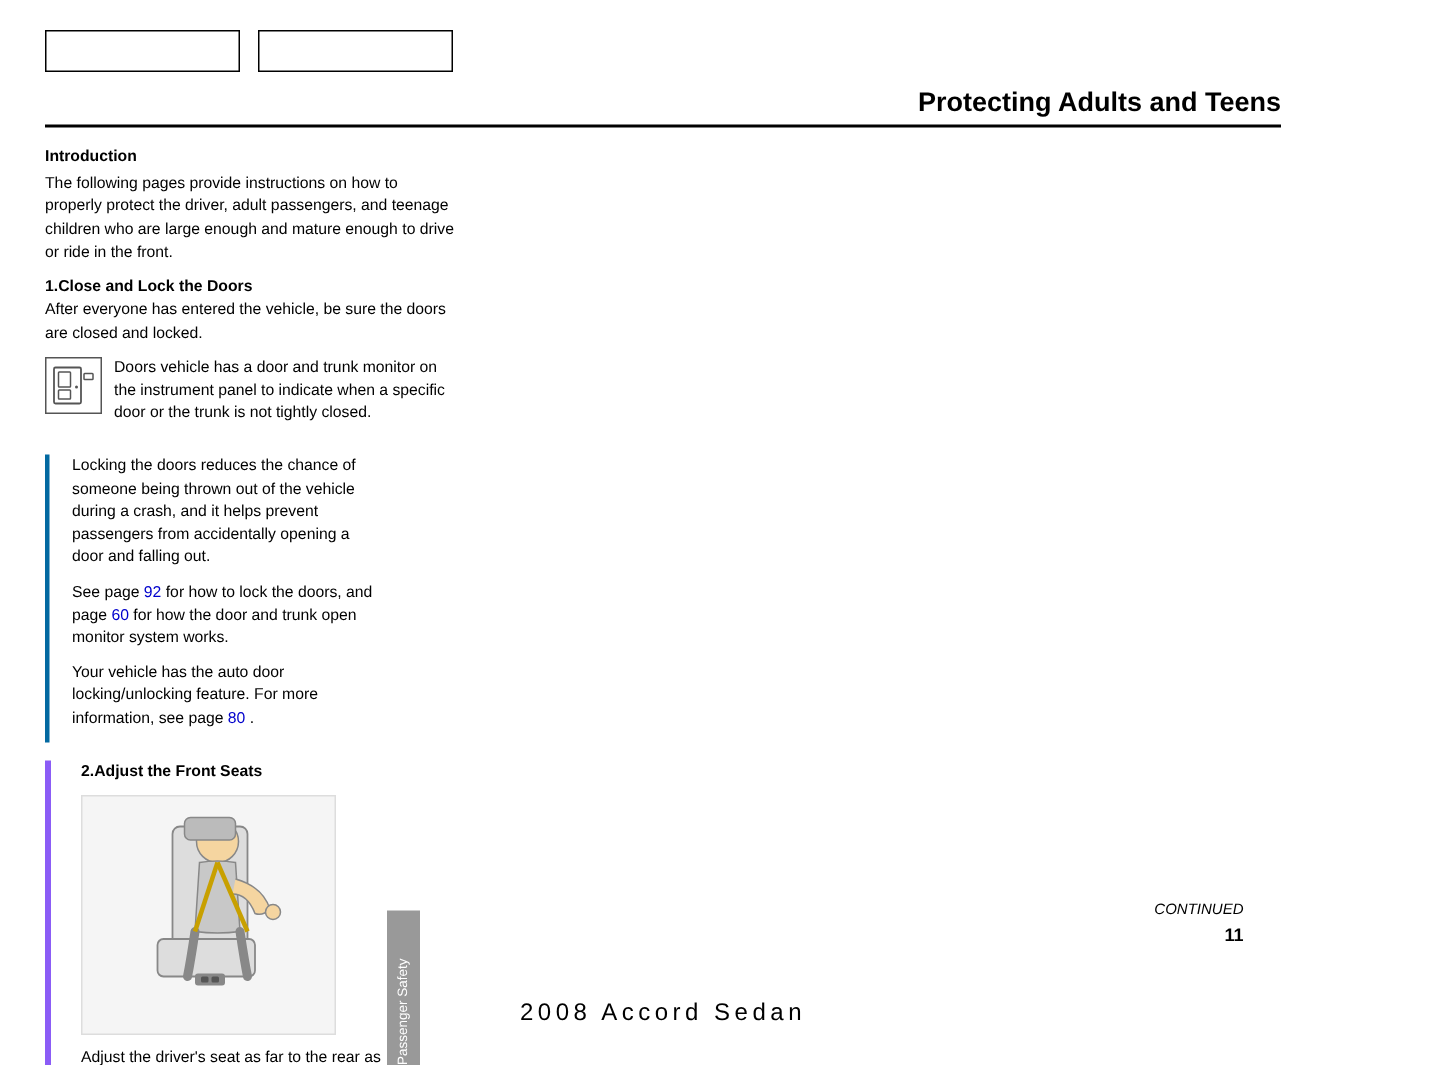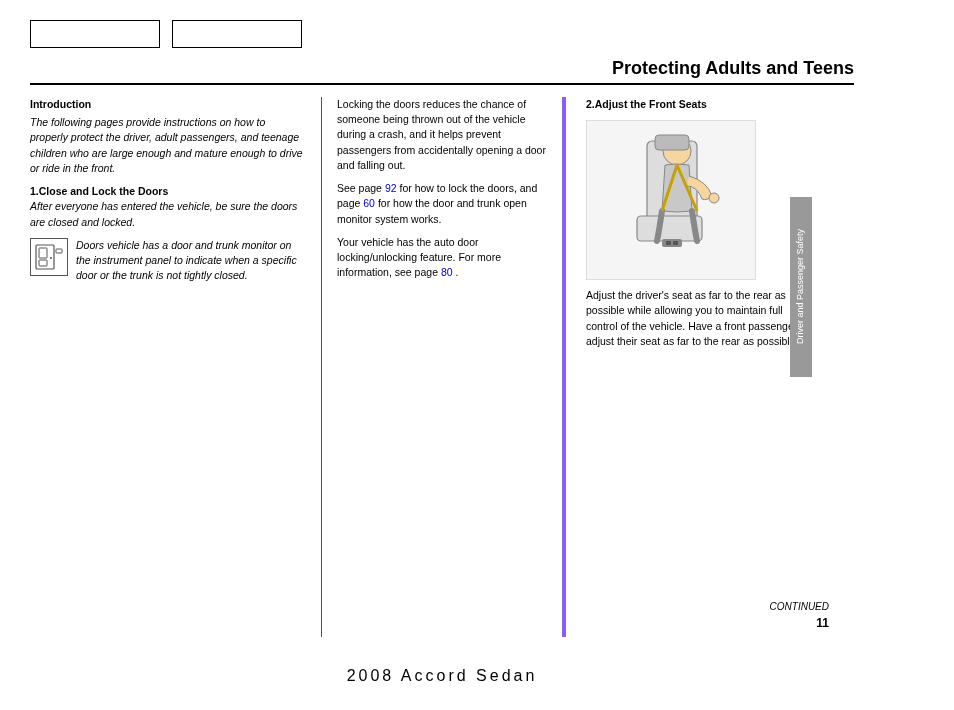--- a/index.html
+++ b/index.html
@@ -46,40 +46,40 @@
     }
 
     .page-title {
       font-size: 18px;
       font-weight: bold;
     }
 
     
     .main-content {
       display: flex;
-      gap: 1px;
+      gap: 12px;
       height: calc(100% - 130px);
+      flex-direction: column;
     }
 
     
     .col-left {
       width: 290px;
       padding-right: 15px;
       font-size: 10.5px;
       line-height: 1.45;
     }
 
     .col-left .section-title {
       font-weight: bold;
       margin-bottom: 3px;
     }
 
     .col-left p {
       margin-bottom: 8px;
-      font-style: italic;
     }
 
     .col-left .link {
       color: #0000cc;
       text-decoration: none;
     }
 
     .subsection-title {
       font-weight: bold;
       margin-top: 8px;
@@ -102,21 +102,21 @@
       align-items: center;
       justify-content: center;
       font-size: 8px;
       color: #333;
     }
 
     
     .col-middle {
       width: 240px;
       padding: 0 15px;
-      border-left: 1px solid #0369a1;
+      border-left: 3px solid #0369a1;
       font-size: 10.5px;
       line-height: 1.45;
     }
 
     .col-middle p {
       margin-bottom: 8px;
     }
 
     
     .col-right {

